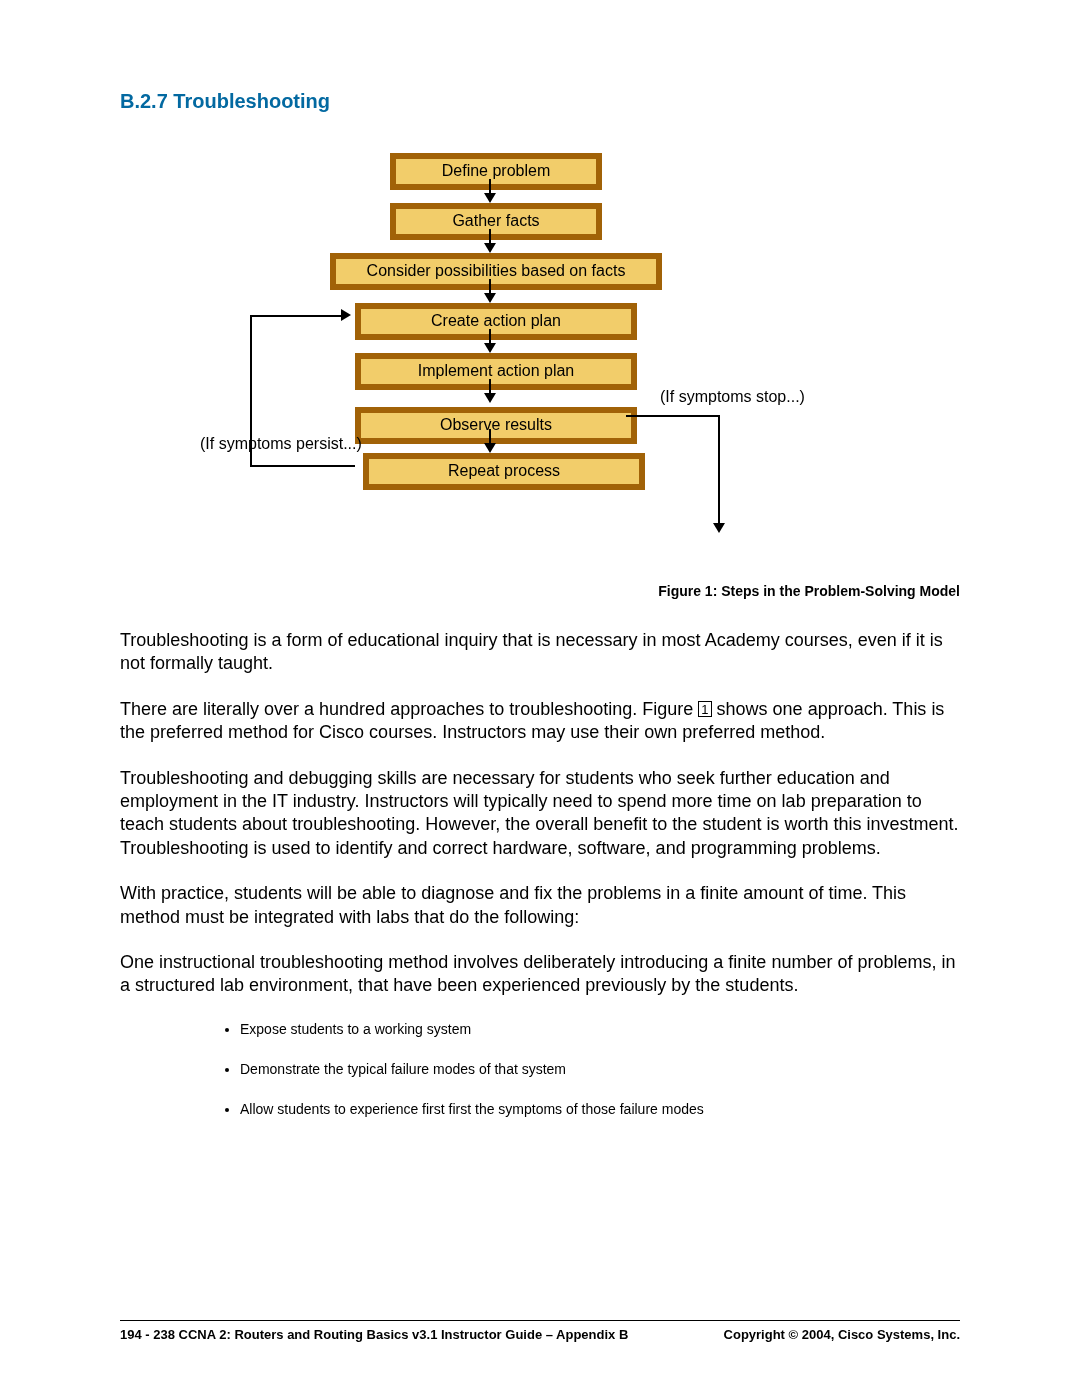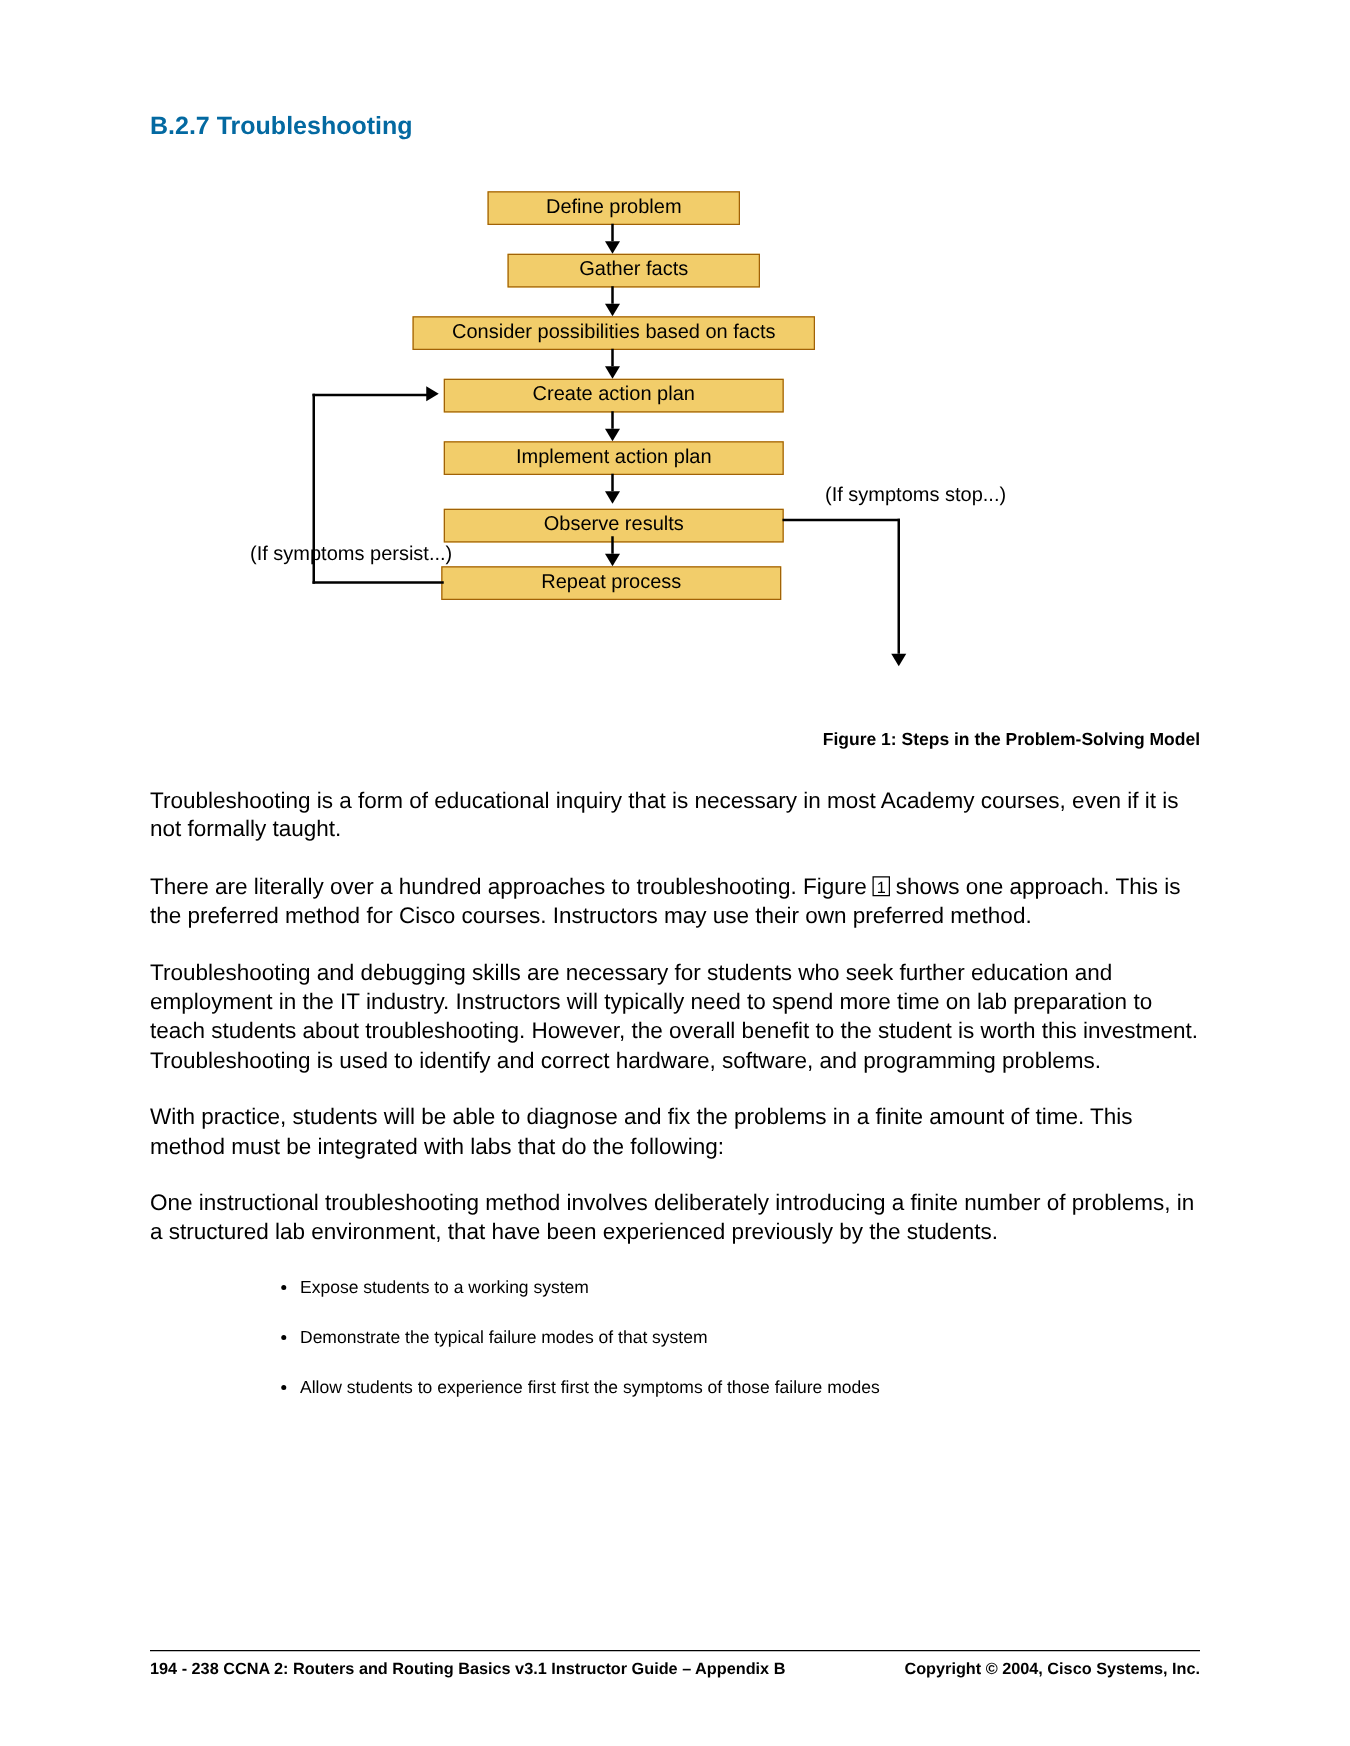--- a/index.html
+++ b/index.html
@@ -26,21 +26,21 @@
   
   .flow {
     position: relative;
     width: 700px;
     height: 410px;
     margin: 0 auto 20px auto;
   }
   .box {
     position: absolute;
     background: #f2cd6a;
-    border: 1px solid #a16207;
+    border: 6px solid #a16207;
     font-size: 16px;
     line-height: 1;
     padding: 4px 0 5px 0;
     text-align: center;
   }
   .arrow {
     position: absolute;
     width: 0; height: 0;
     border-left: 6px solid transparent;
     border-right: 6px solid transparent;
@@ -113,26 +113,26 @@
 </head>
 <body>
 
 <div class="page">
 
   <div class="section-heading">B.2.7 Troubleshooting</div>
 
   <div class="flow">
 
     <div class="box" style="left:200px; top:0px;   width:200px;">Define problem</div>
-    <div class="box" style="left:216px; top:50px;  width:200px;">Gather facts</div>
+    <div class="box" style="left:200px; top:50px;  width:200px;">Gather facts</div>
     <div class="box" style="left:140px; top:100px; width:320px;">Consider possibilities based on facts</div>
     <div class="box" style="left:165px; top:150px; width:270px;">Create action plan</div>
     <div class="box" style="left:165px; top:200px; width:270px;">Implement action plan</div>
     <div class="box" style="left:165px; top:254px; width:270px;">Observe results</div>
-    <div class="box" style="left:163px; top:300px; width:270px;text-align:center;">Repeat process</div>
+    <div class="box" style="left:173px; top:300px; width:270px;text-align:center;">Repeat process</div>
 
     <div class="stem" style="left:299px; top:26px;  height:14px;"></div>
     <div class="arrow" style="left:294px; top:40px;"></div>
 
     <div class="stem" style="left:299px; top:76px;  height:14px;"></div>
     <div class="arrow" style="left:294px; top:90px;"></div>
 
     <div class="stem" style="left:299px; top:126px; height:14px;"></div>
     <div class="arrow" style="left:294px; top:140px;"></div>
 

